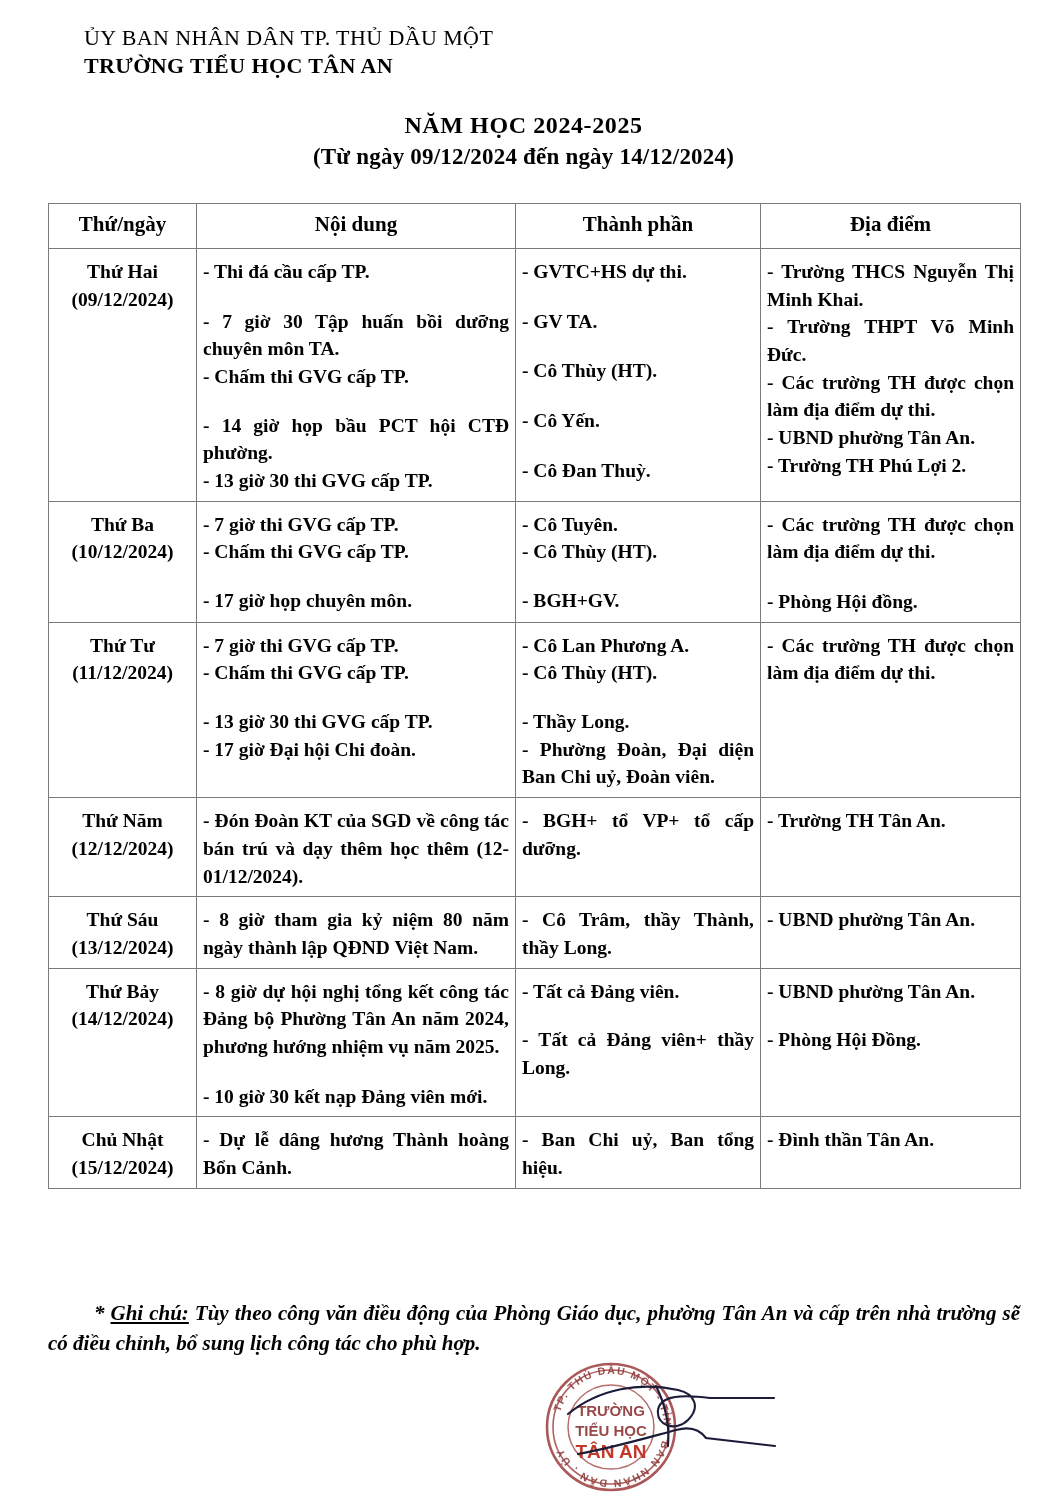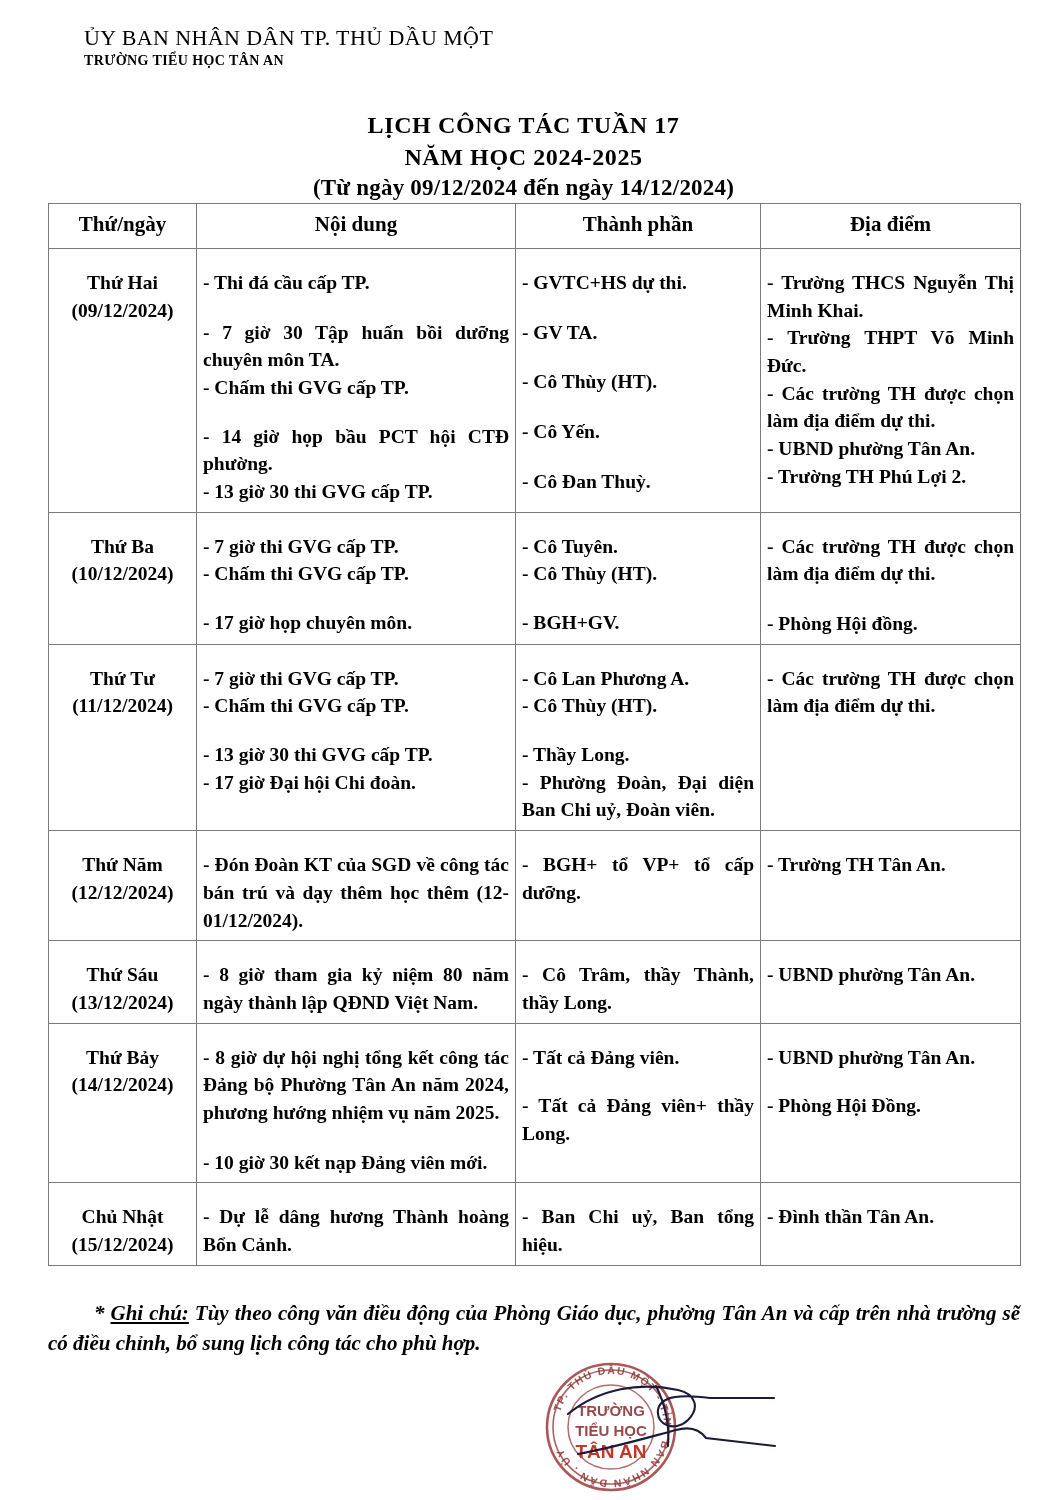--- a/index.html
+++ b/index.html
@@ -9,39 +9,39 @@
     font-family:"Liberation Serif","DejaVu Serif",serif;
     color:#000000;
     position:relative;
     overflow:hidden;
   }
   .page{position:relative;width:1047px;height:1500px;}
 
   
   .masthead{position:absolute;left:84px;top:24px;}
   .masthead .line1{font-size:22px;letter-spacing:.4px;line-height:1.25;white-space:nowrap;}
-  .masthead .line2{font-size:14px;font-weight:bold;letter-spacing:.4px;line-height:1.25;white-space:nowrap;}
+  .masthead .line2{font-size:22px;font-weight:bold;letter-spacing:.4px;line-height:1.25;white-space:nowrap;}
 
   
   .titleblock{position:absolute;left:0;top:110px;width:1047px;text-align:center;}
   .titleblock .t1{font-size:24px;font-weight:bold;letter-spacing:.6px;line-height:1.32;}
   .titleblock .t2{font-size:24px;font-weight:bold;letter-spacing:.6px;line-height:1.32;}
   .titleblock .t3{font-size:23px;font-weight:bold;letter-spacing:.2px;line-height:1.32;}
 
   
   table.schedule{
     position:absolute;left:48px;top:203px;
     width:972px;
     border-collapse:collapse;
     table-layout:fixed;
   }
   table.schedule th,table.schedule td{
     border:1px solid #7a7a7a;
     vertical-align:top;
-    padding:20px 6px 6px 6px;
+    padding:9px 6px 6px 6px;
     font-size:19.5px;
     line-height:1.42;
   }
   table.schedule th{
     text-align:center;
     font-weight:bold;
     font-size:21px;
     vertical-align:middle;
     padding:6px 4px 8px 4px;
   }
@@ -110,21 +110,20 @@
 <body>
 
 <div class="page">
 
   <div class="masthead">
     <div class="line1">ỦY BAN NHÂN DÂN TP. THỦ DẦU MỘT</div>
     <div class="line2">TRƯỜNG TIỂU HỌC TÂN AN</div>
   </div>
 
   <div class="titleblock">
-    <div class="t1">LỊCH CÔNG TÁC TUẦN 17</div>
     <div class="t2">NĂM HỌC 2024-2025</div>
     <div class="t3">(Từ ngày 09/12/2024 đến ngày 14/12/2024)</div>
   </div>
 
   <table class="schedule">
     <colgroup>
       <col class="c1">
         <col class="c2">
         <col class="c3">
         <col class="c4">

